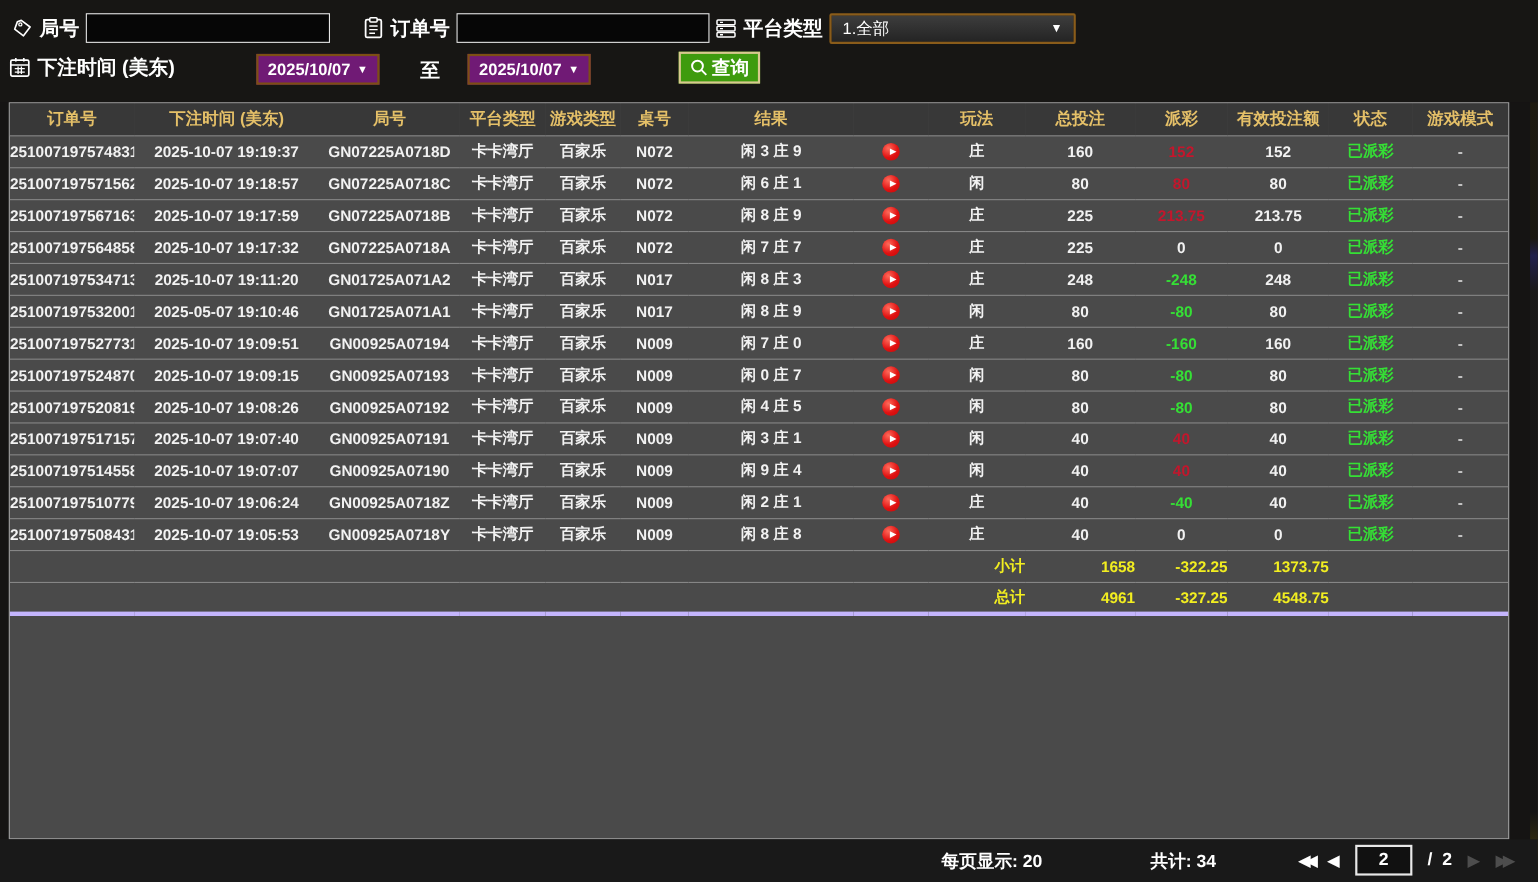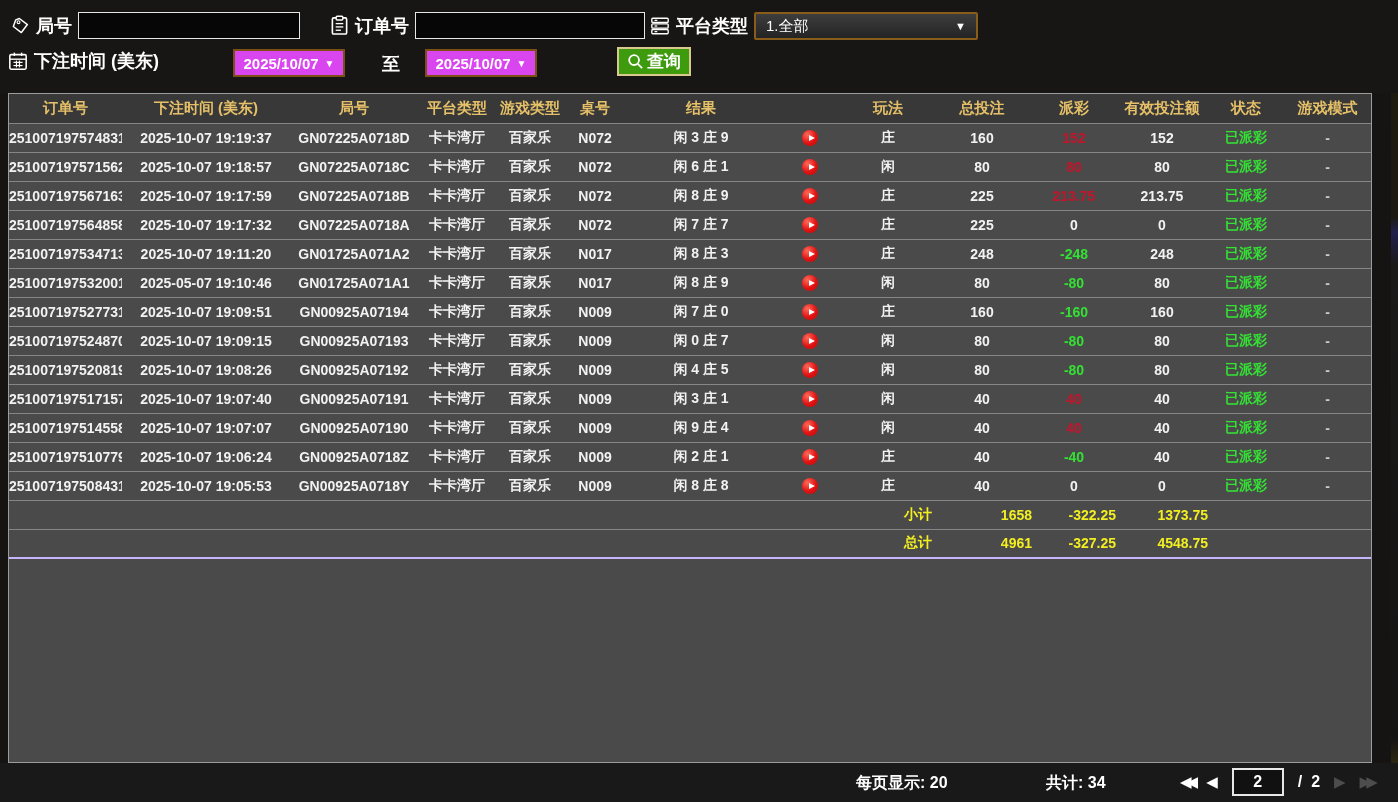--- a/index.html
+++ b/index.html
@@ -21,21 +21,21 @@
     font-size:14px; padding:0 6px; font-family:"Liberation Sans",sans-serif;
   }
   .dropdown {
     width:224px; height:28px; border:2px solid #8a5c1a; border-radius:2px;
     background:linear-gradient(#3d3d3d,#242424);
     display:flex; align-items:center; justify-content:space-between;
     padding:0 10px; color:#fff; font-size:15px; cursor:pointer;
   }
   .dd-arrow { font-size:11px; color:#fff; }
   .datebox {
-    width:112px; height:28px; border:2px solid #7d4f14; background:#d946ef;
+    width:112px; height:28px; border:2px solid #7d4f14; background:#701a75;
     display:flex; align-items:center; justify-content:center; gap:6px;
     color:#fff; font-weight:700; font-size:15px; cursor:pointer;
   }
   .datebox .dd-arrow { font-size:10px; }
   .search-btn {
     width:74px; height:29px; background:#3e9b0e; border:2px solid #d9c98f;
     display:flex; align-items:center; justify-content:center; gap:3px;
     color:#fff; font-weight:700; font-size:17px; cursor:pointer;
   }
   
@@ -55,21 +55,21 @@
   table { width:1362px; border-collapse:collapse; table-layout:fixed; }
   thead td, thead th { background:#383838; height:29px; color:#e5c068; font-weight:700; font-size:15px; text-align:center; }
   tbody td { height:29px; color:#f2f2f2; font-weight:700; font-size:14px; text-align:center; border-top:1px solid #868686; white-space:nowrap; overflow:hidden; }
   td.c-order { font-size:14px; }
   td.pay-green { color:#35e035; }
   td.pay-red { color:#c3162c; }
   td.pay-white { color:#f2f2f2; }
   td.c-status { color:#35e035; }
   td.c-mode { color:#cccccc; }
   tr.sum-row td { color:#f2ee20; font-weight:700;text-align:right; }
-  tr.total-row td { border-bottom:2px solid #c4b5fd; }
+  tr.total-row td { border-bottom:4px solid #c4b5fd; }
   .play-btn {
     display:inline-block; width:16px; height:16px; border-radius:50%;
     background:radial-gradient(circle at 35% 30%, #ff6a5a 0%, #e01212 55%, #c40808 100%);
     position:relative; cursor:pointer; vertical-align:middle;
   }
   .play-btn::after {
     content:""; position:absolute; left:6.5px; top:4.5px;
     border-left:6px solid #fff; border-top:3.5px solid transparent; border-bottom:3.5px solid transparent;
   }
   

